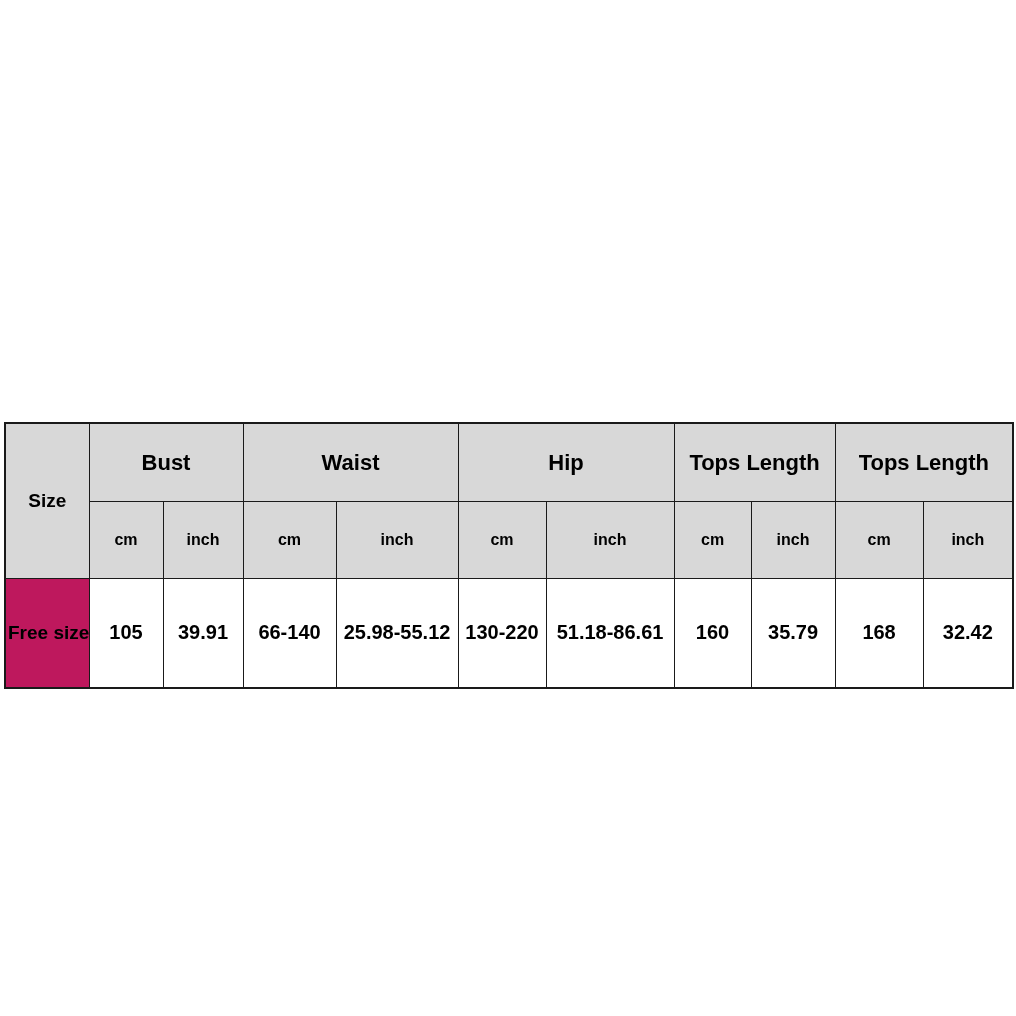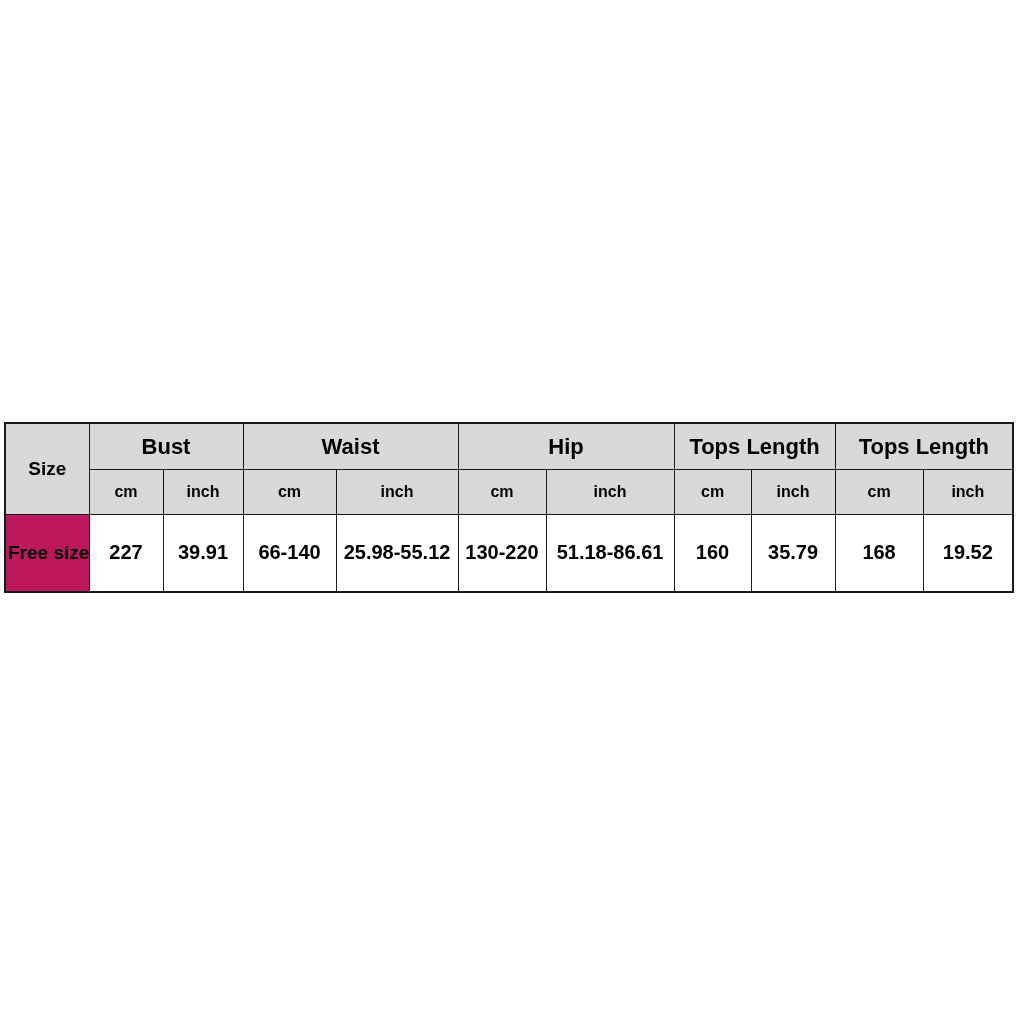--- a/index.html
+++ b/index.html
@@ -30,21 +30,21 @@
     background: #ffffff;
   }
 
   table.size-chart td,
   table.size-chart th {
     border: 1px solid #1a1a1a;
     text-align: center;
     vertical-align: middle;
     font-weight: bold;
     color: #000000;
-    padding: 0 2px;
+    padding: 16px 2px;
     line-height: 1.18;
     overflow: hidden;
     white-space: nowrap;
   }
 
   
   .hdr-group {
     background: #d8d8d8;
     font-size: 22px;
     height: 45px;
@@ -122,26 +122,26 @@
         <th class="hdr-unit">inch</th>
         <th class="hdr-unit">cm</th>
         <th class="hdr-unit">inch</th>
         <th class="hdr-unit">cm</th>
         <th class="hdr-unit">inch</th>
       </tr>
     </thead>
     <tbody>
       <tr>
         <td class="row-label">Free size</td>
-        <td class="val">227</td>
+        <td class="val">105</td>
         <td class="val">39.91</td>
         <td class="val">66-140</td>
         <td class="val">25.98-55.12</td>
         <td class="val">130-220</td>
         <td class="val">51.18-86.61</td>
         <td class="val">160</td>
         <td class="val">35.79</td>
         <td class="val">168</td>
-        <td class="val">19.52</td>
+        <td class="val">32.42</td>
       </tr>
     </tbody>
   </table>
 </div>
 
 </body></html>

